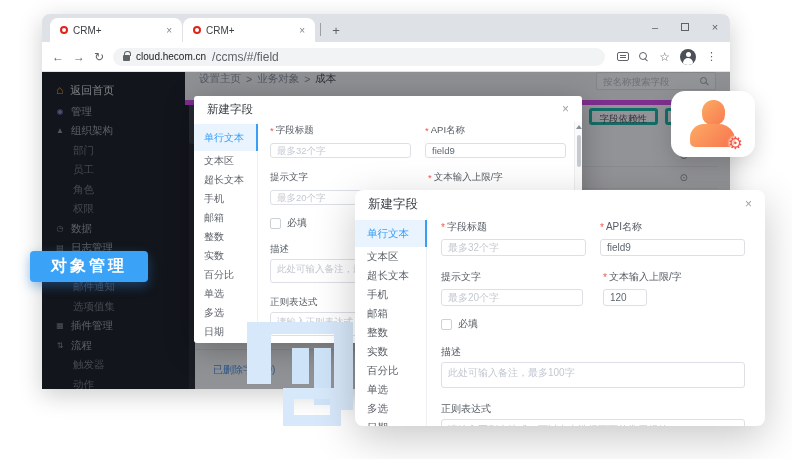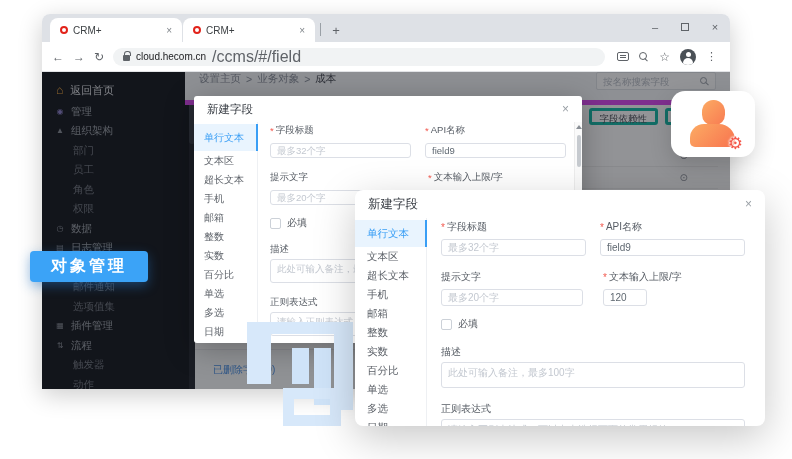--- a/index.html
+++ b/index.html
@@ -19,21 +19,21 @@
   .wctrl{margin-left:auto;display:flex;align-self:flex-start;}
   .wbtn{width:30px;height:26px;display:flex;align-items:center;justify-content:center;color:#5f6368;font-size:11px;}
   .wbox{width:8px;height:8px;border:1px solid #5f6368;}
 
   .toolbar{height:30px;display:flex;align-items:center;gap:9px;padding:0 10px;background:#fff;border-bottom:1px solid #e1e3e6;}
   .nav{font-size:12px;color:#5f6368;line-height:1;}
   .urlbar{flex:1;height:18px;background:#f1f3f4;border-radius:9px;display:flex;align-items:center;gap:6px;padding:0 10px;min-width:0;}
   .lock{width:7px;height:6px;background:#5f6368;border-radius:1px;position:relative;margin-top:3px;flex:none;}
   .lock::before{content:"";position:absolute;left:1px;top:-4px;width:5px;height:4px;border:1px solid #5f6368;border-bottom:none;border-radius:3px 3px 0 0;}
   .url-host{font-size:10px;color:#202124;}
-  .url-path{font-size:16px;color:#5f6368;}
+  .url-path{font-size:12px;color:#5f6368;}
   .tbicons{display:flex;align-items:center;gap:10px;margin:0 3px;}
   .kb{width:12px;height:9px;border:1px solid #5f6368;border-radius:2px;position:relative;}
   .kb::after{content:"";position:absolute;left:2px;top:2px;width:6px;height:1px;background:#5f6368;box-shadow:0 2px 0 #5f6368;}
   .mag{position:relative;width:10px;height:10px;}
   .mag::before{content:"";position:absolute;left:0;top:0;width:6px;height:6px;border:1.3px solid #5f6368;border-radius:50%;}
   .mag::after{content:"";position:absolute;left:6px;top:6px;width:4px;height:1.3px;background:#5f6368;transform:rotate(45deg);transform-origin:0 0;}
   .star{font-size:12px;color:#5f6368;line-height:1;}
   .profile{width:16px;height:16px;border-radius:50%;background:#4a5056;position:relative;overflow:hidden;}
   .profile::before{content:"";position:absolute;left:5.5px;top:3px;width:5px;height:5px;border-radius:50%;background:#fff;}
   .profile::after{content:"";position:absolute;left:3px;top:9.5px;width:10px;height:7px;border-radius:5px 5px 0 0;background:#fff;}

